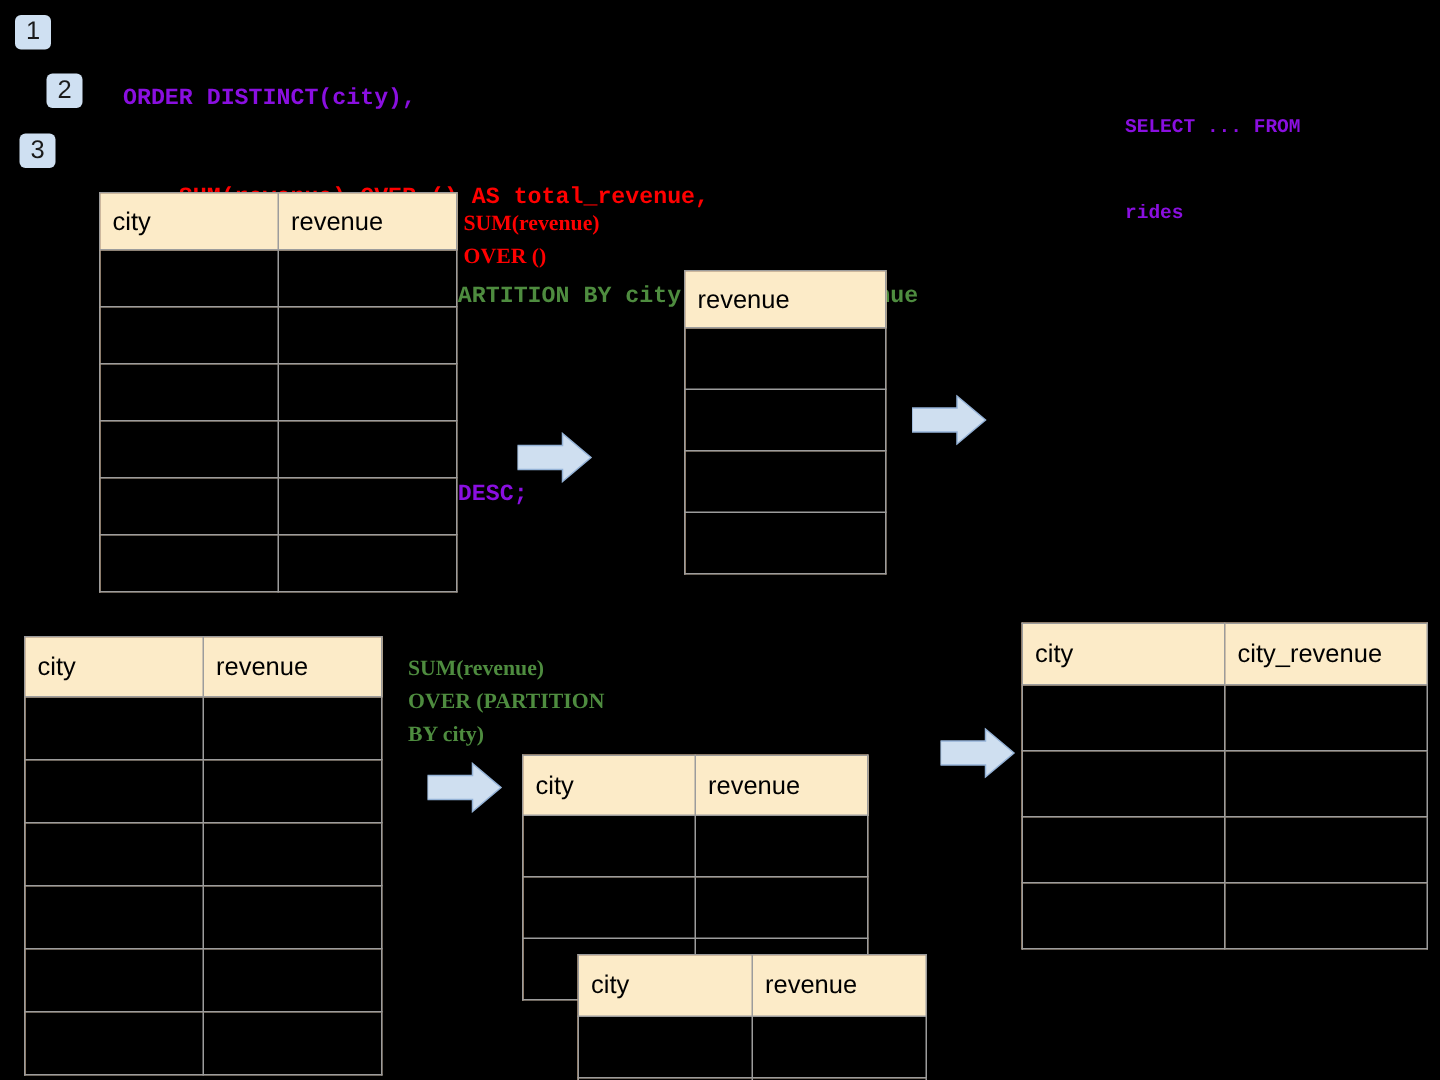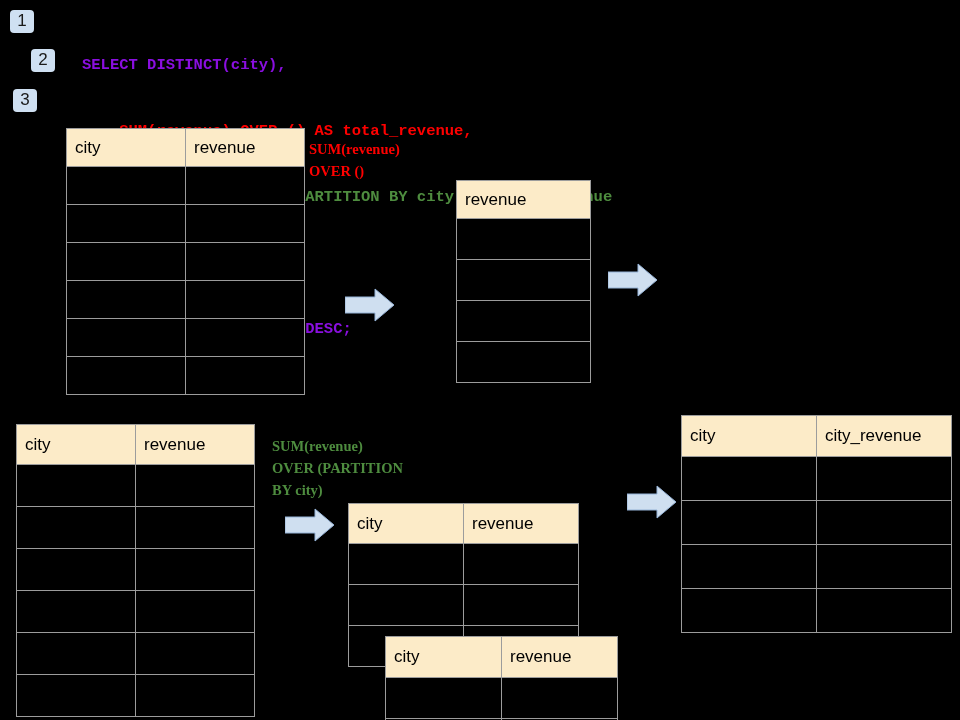--- a/index.html
+++ b/index.html
@@ -99,27 +99,31 @@
 </head>
 <body>
 
 <div id="canvas">
 
   <div class="step-badge" style="left:10px; top:10px;">1</div>
   <div class="step-badge" style="left:31px; top:49px;">2</div>
   <div class="step-badge" style="left:13px; top:89px;">3</div>
 
   <div class="sql-block" style="left:82px; top:10px;">
-    <div class="sql-line c-purple">SELECT DISTINCT(city),</div>
+    <div class="sql-line c-purple">ORDER DISTINCT(city),</div>
     <div class="sql-line c-red">    SUM(revenue) OVER () AS total_revenue,</div>
     <div class="sql-line c-green">    SUM(revenue) OVER (PARTITION BY city) as city_revenue</div>
     <div class="sql-line c-purple">  FROM rides</div>
     <div class="sql-line c-purple">  ORDER by city_revenue DESC;</div>
   </div>
 
+  <div class="side-note" style="left:750px; top:37px;">
+    <div>SELECT ... FROM</div>
+    <div>rides</div>
+  </div>
 
   <div class="annot c-red" style="left:309px; top:138px;">SUM(revenue)
 OVER ()</div>
 
   <div class="annot c-green" style="left:272px; top:435px;">SUM(revenue)
 OVER (PARTITION
 BY city)</div>
 
   <table class="tbl" style="left:66px; top:128px; width:238px;">
     <colgroup>

